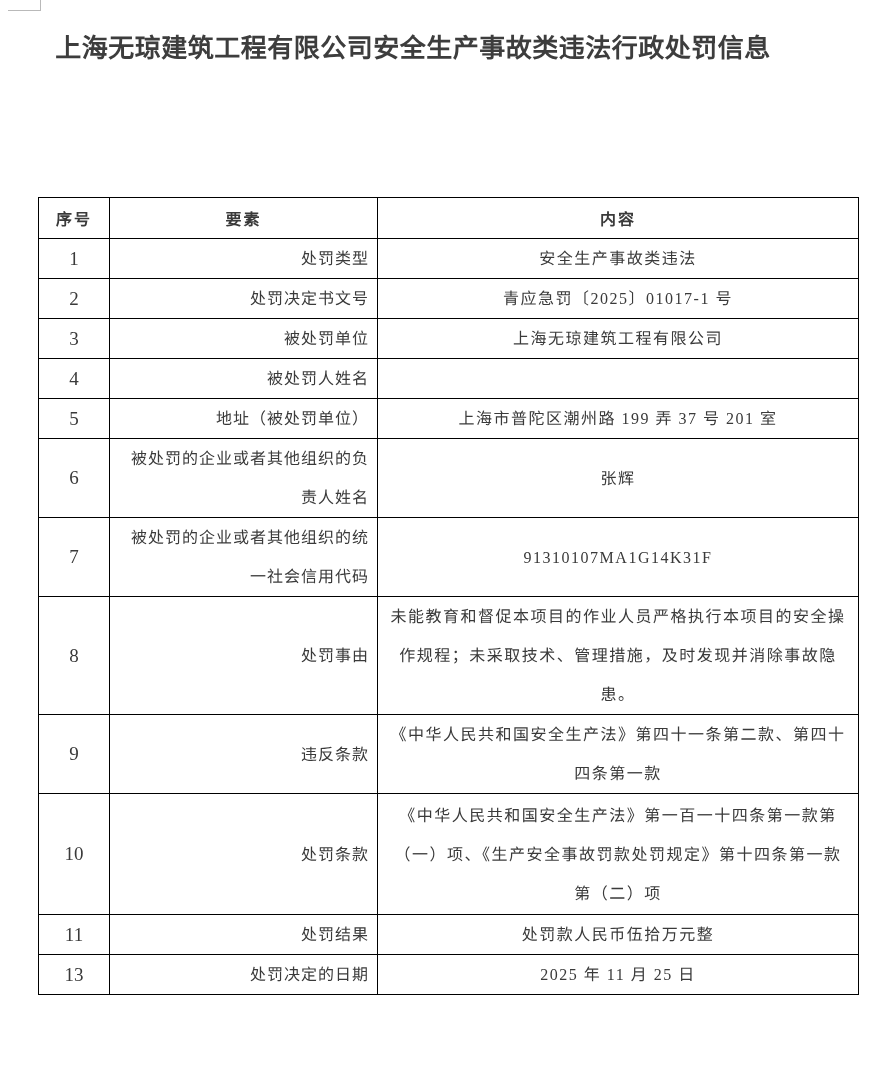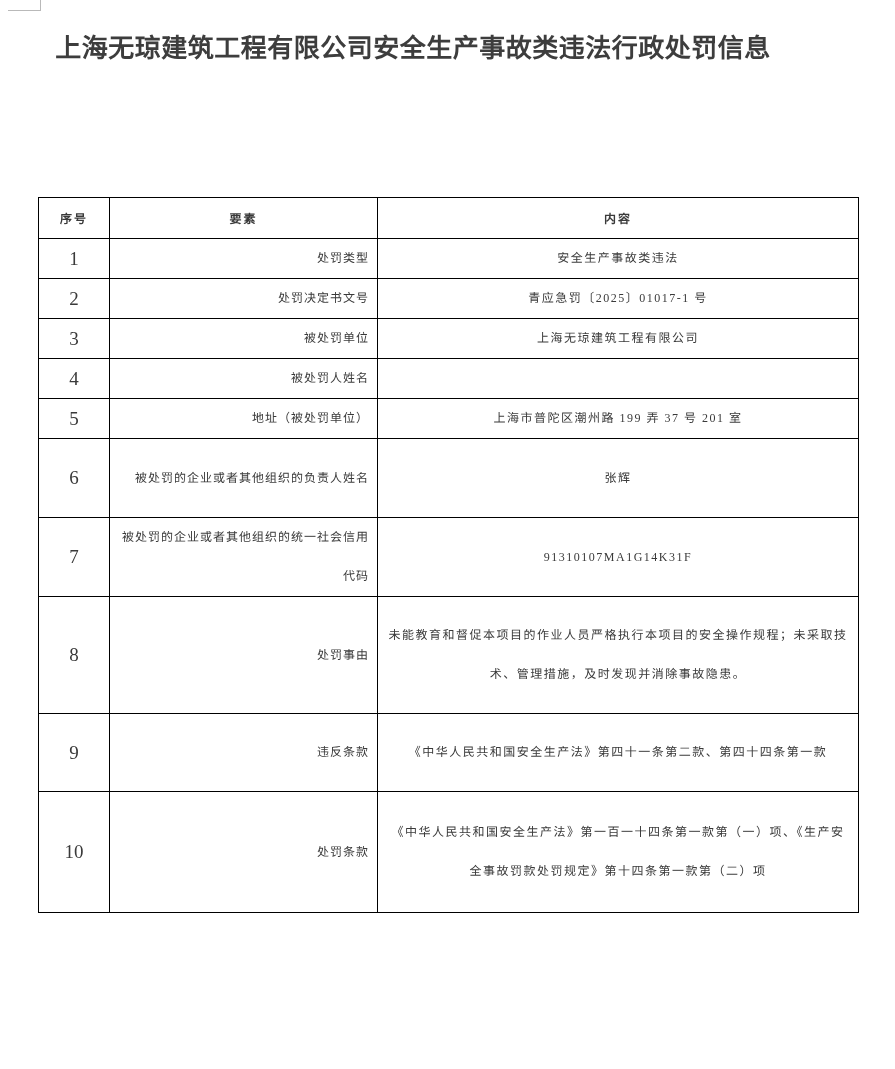--- a/index.html
+++ b/index.html
@@ -47,21 +47,21 @@
     table-layout: fixed;
   }
   .penalty-table col.c-index   { width: 71px;  }
   .penalty-table col.c-element { width: 268px; }
   .penalty-table col.c-content { width: 481px; }
   .penalty-table th,
   .penalty-table td {
     border: 1px solid #000000;
     text-align: center;
     vertical-align: middle;
-    font-size: 12px;
+    font-size: 16px;
     color: #3a3a3a;
     padding: 0 8px;
     overflow: hidden;
   }
   .penalty-table th {
     font-weight: bold;
     letter-spacing: 2px;
   }
   .penalty-table td.index-cell {
     letter-spacing: 0;
@@ -151,14 +151,24 @@
       <tr class="r9">
         <td class="index-cell">9</td>
         <td class="element-cell">违反条款</td>
         <td class="content-cell">《中华人民共和国安全生产法》第四十一条第二款、第四十四条第一款</td>
       </tr>
       <tr class="r10">
         <td class="index-cell">10</td>
         <td class="element-cell">处罚条款</td>
         <td class="content-cell">《中华人民共和国安全生产法》第一百一十四条第一款第（一）项、《生产安全事故罚款处罚规定》第十四条第一款第（二）项</td>
       </tr>
+      <tr class="r11">
+        <td class="index-cell">11</td>
+        <td class="element-cell">处罚结果</td>
+        <td class="content-cell">处罚款人民币伍拾万元整</td>
+      </tr>
+      <tr class="r13">
+        <td class="index-cell">13</td>
+        <td class="element-cell">处罚决定的日期</td>
+        <td class="content-cell">2025 年 11 月 25 日</td>
+      </tr>
     </tbody>
 </table>
 
 </body></html>

